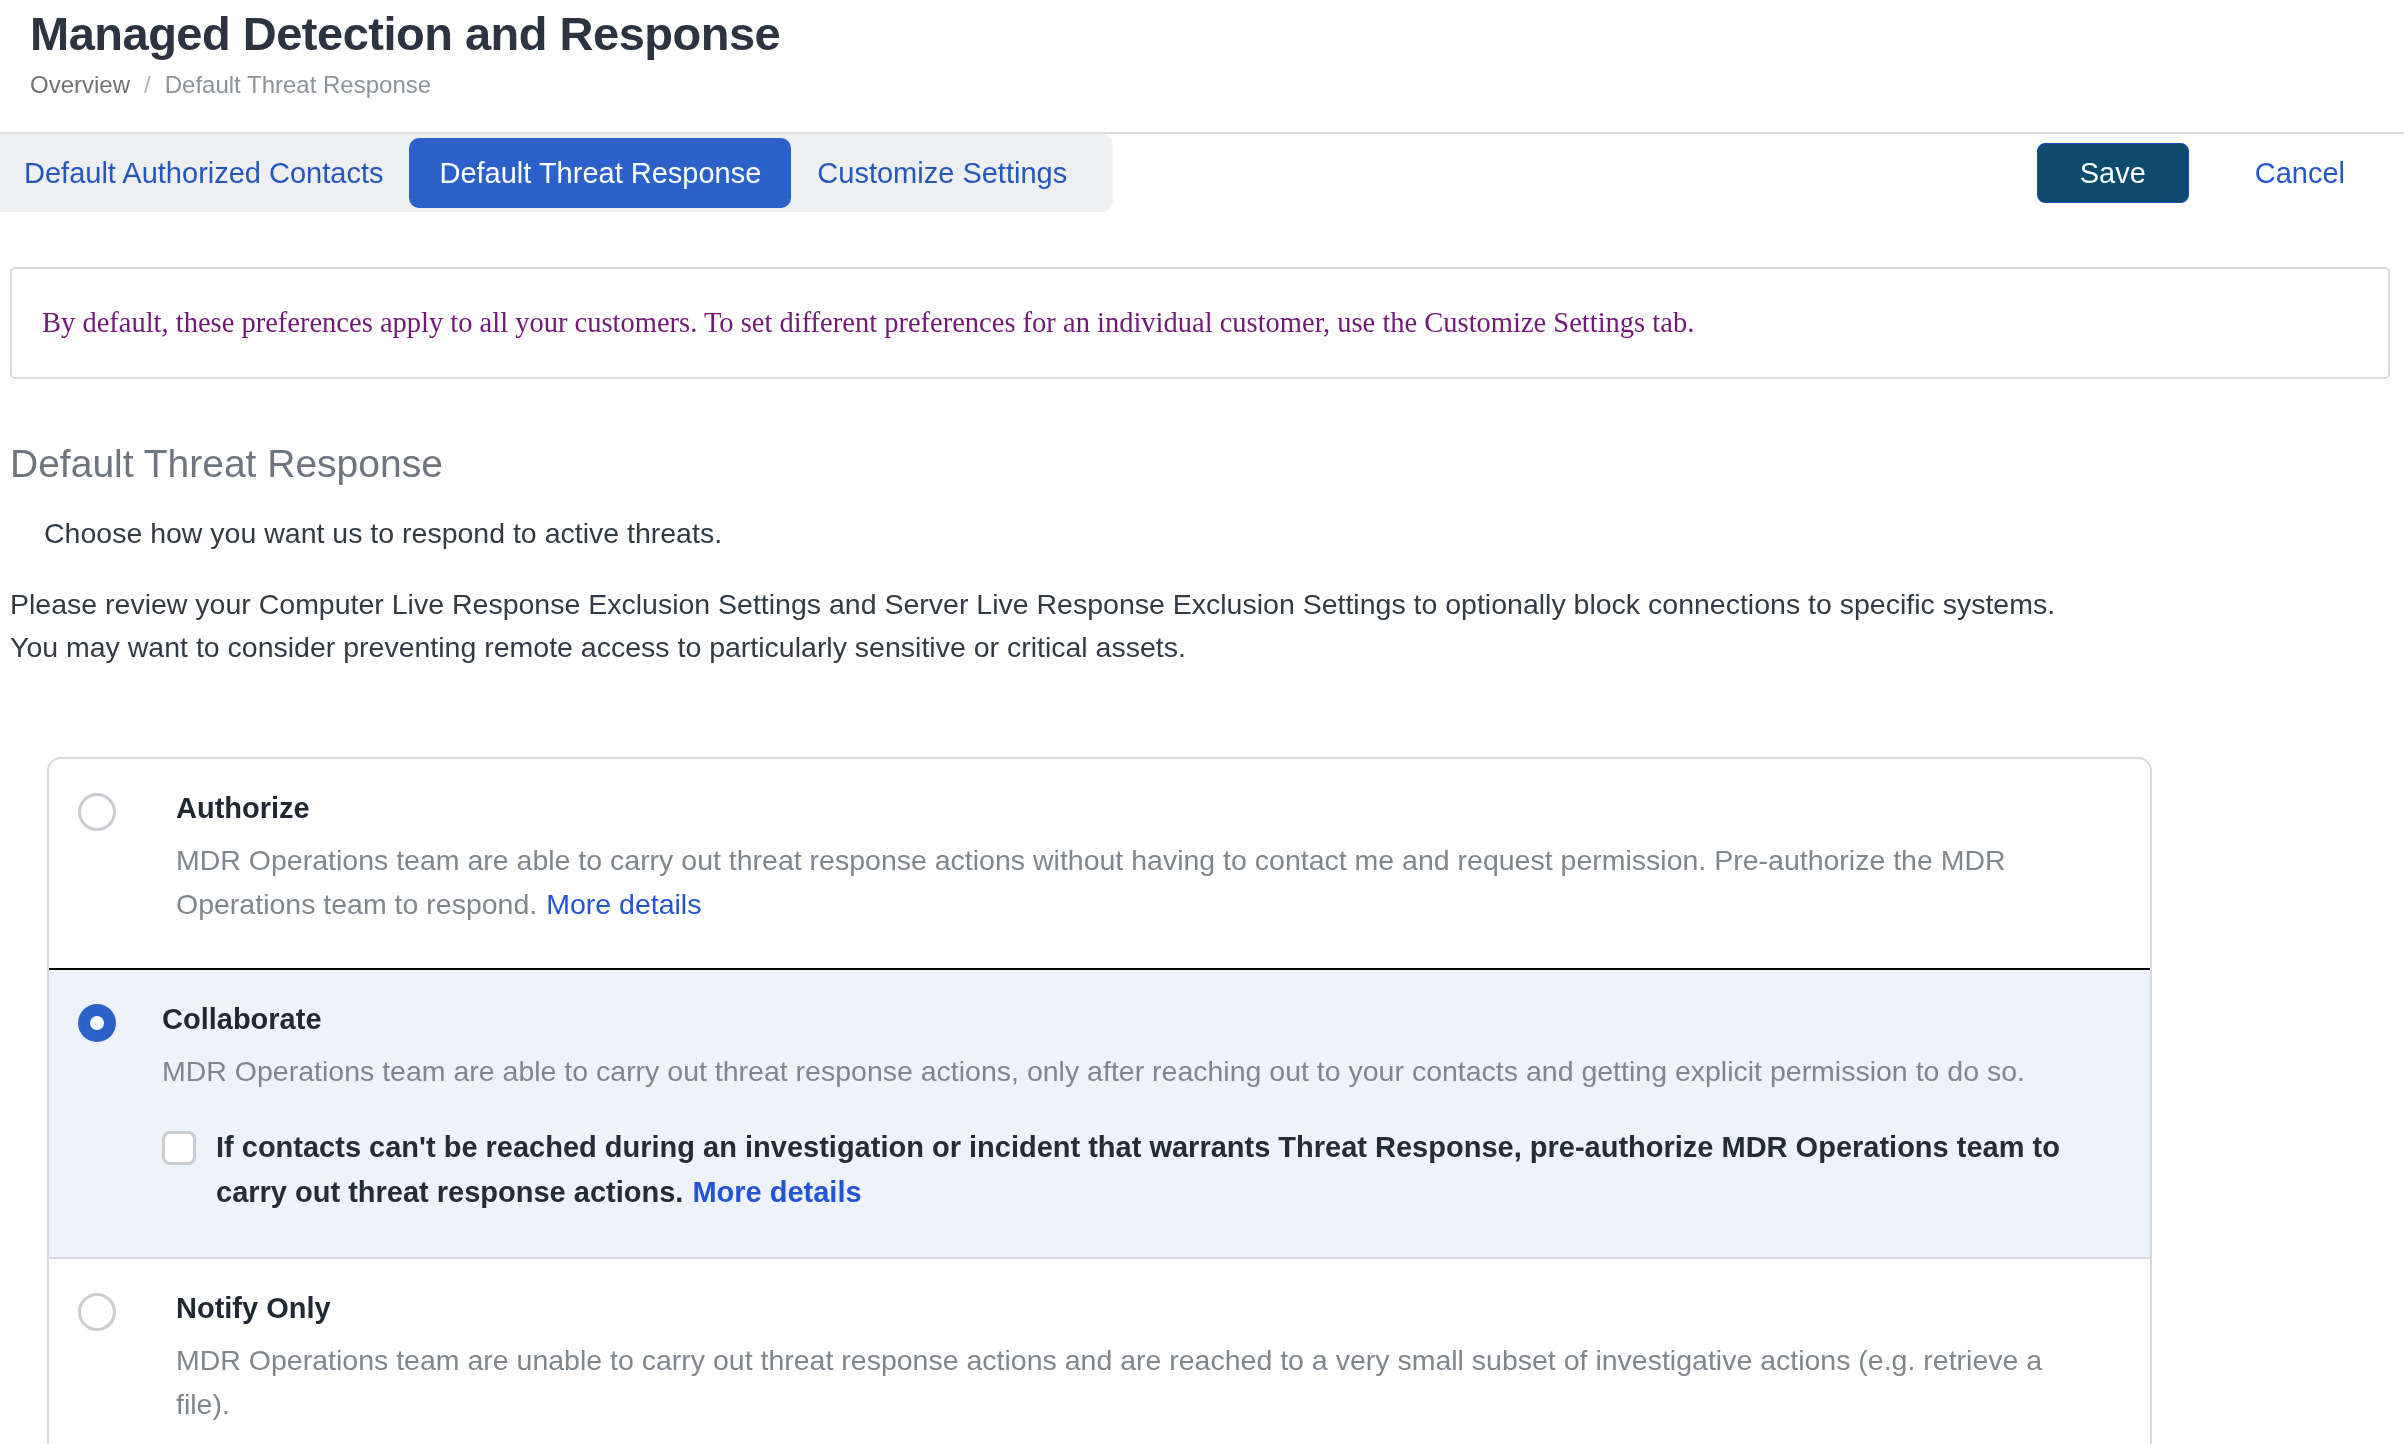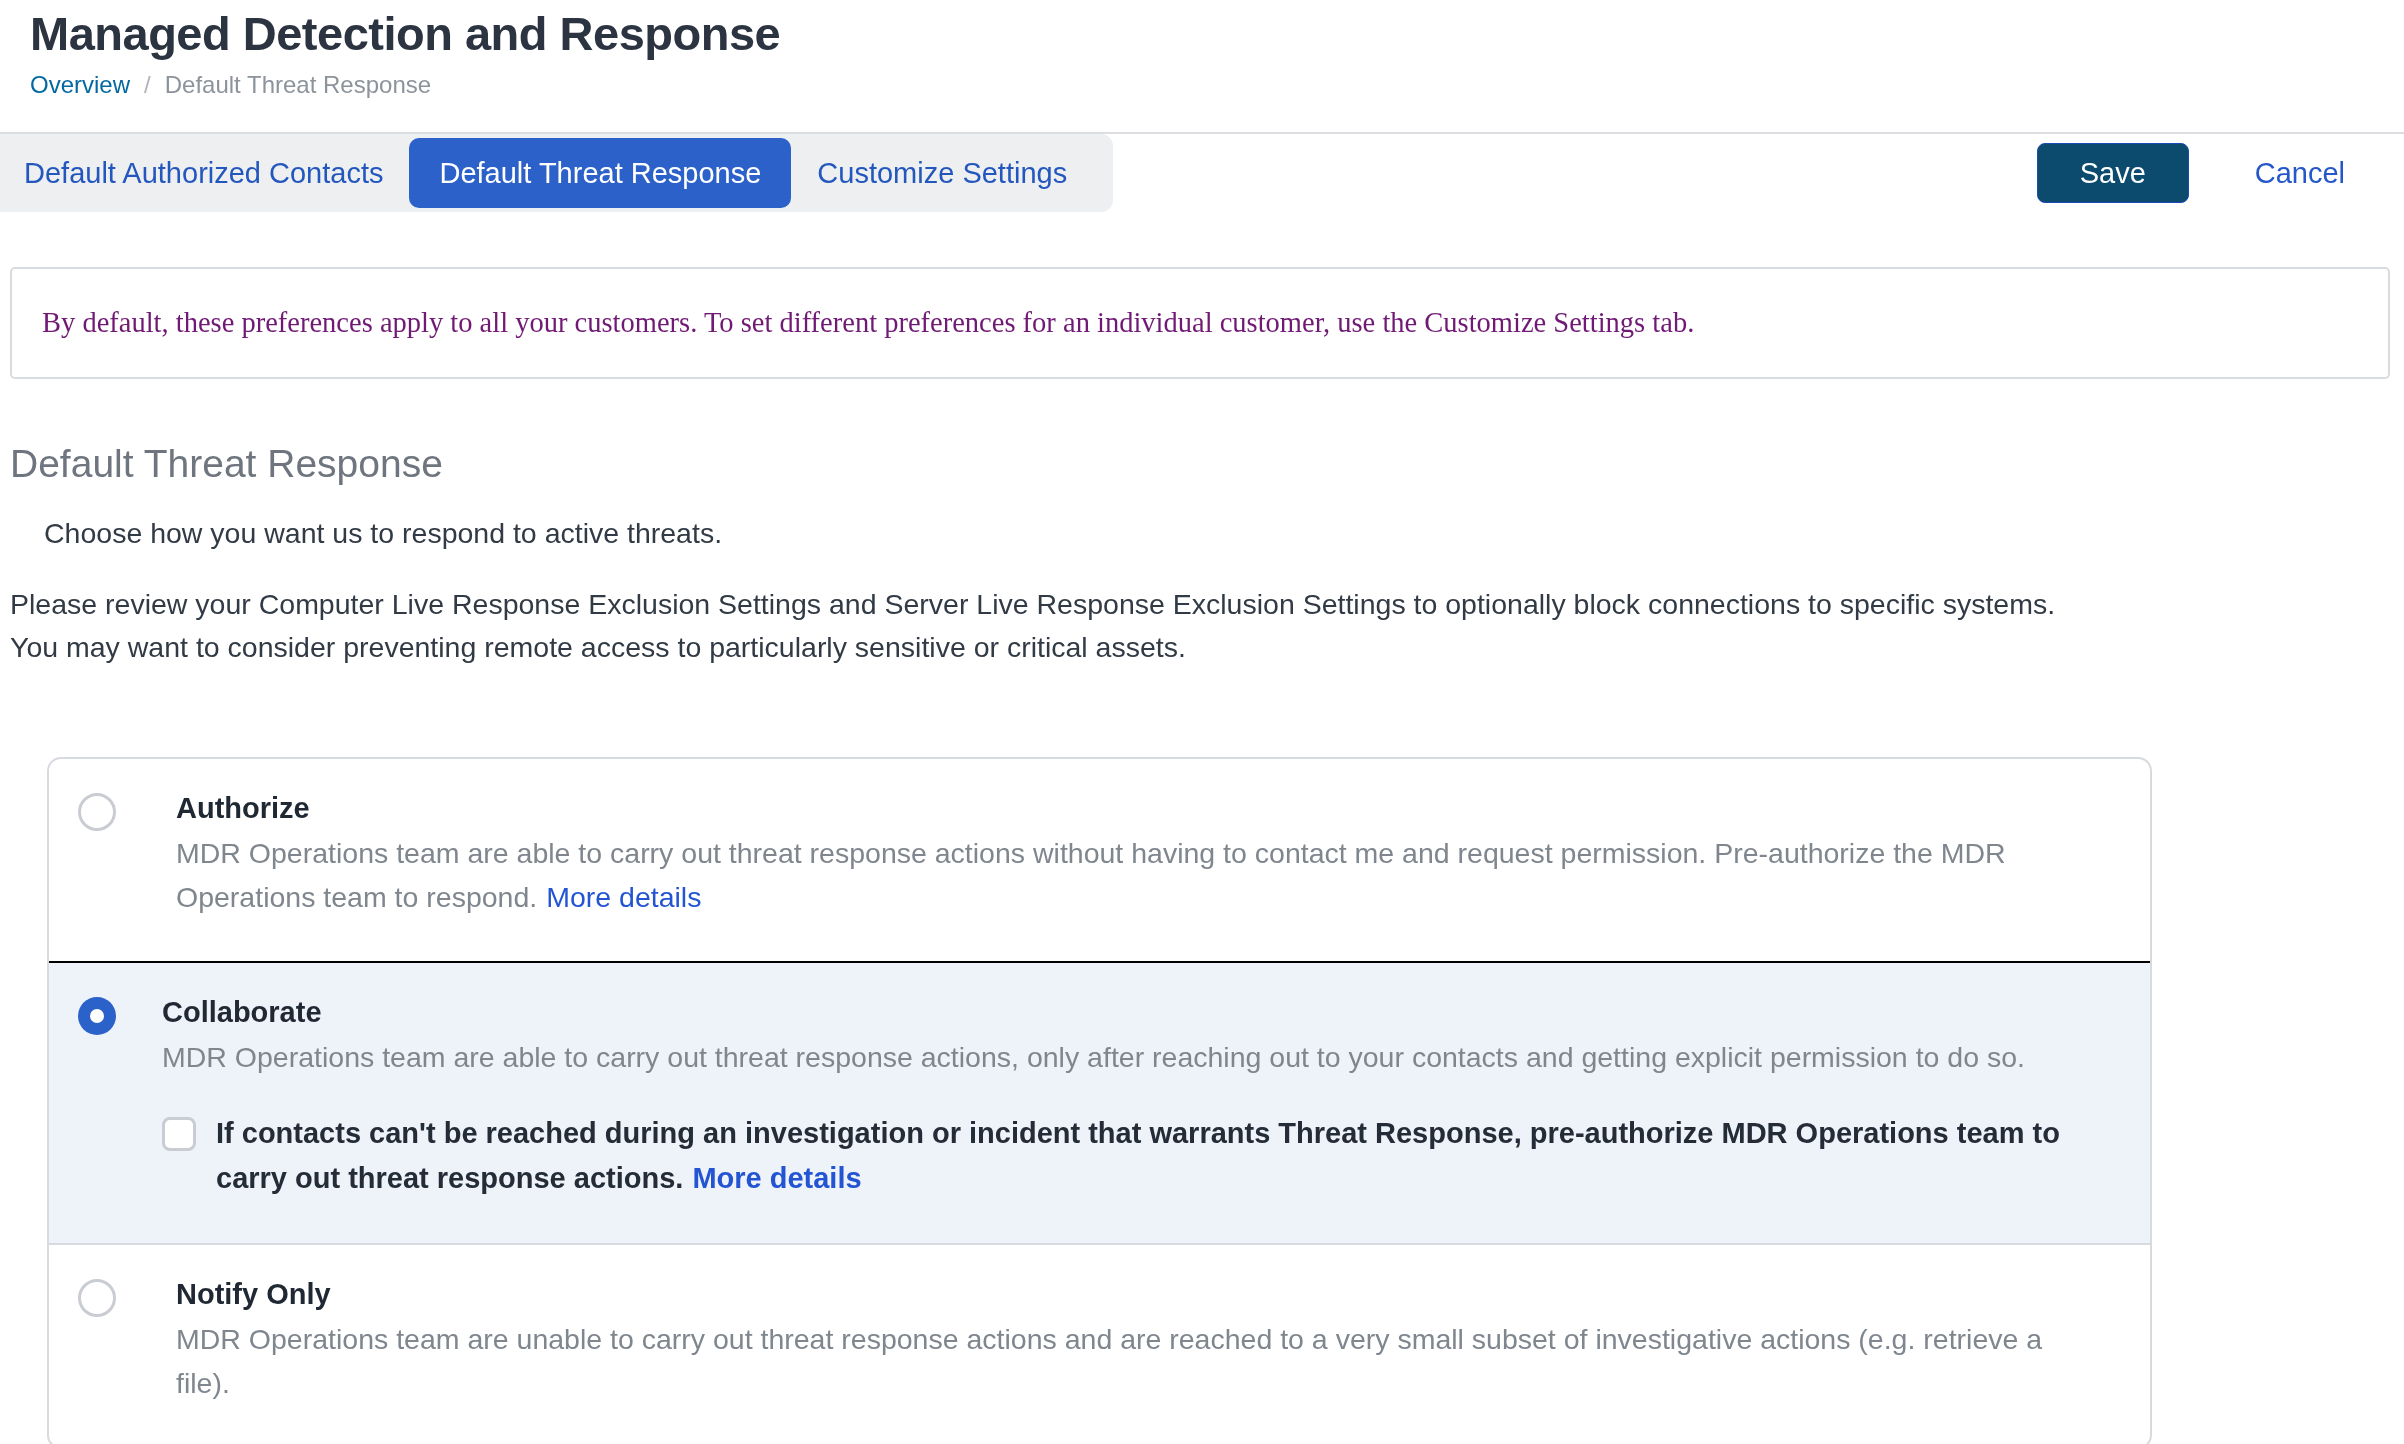--- a/index.html
+++ b/index.html
@@ -11,21 +11,21 @@
   }
   
   .page-header { padding: 6px 0 0 30px; }
   .page-title {
     font-size: 47px; font-weight: 700; color: #2b3440; letter-spacing: -0.5px;
     line-height: 56px;
   }
   .breadcrumb {
     margin-top: 9px; font-size: 24px; display: flex; align-items: center; gap: 14px;
   }
-  .breadcrumb-link { color: #0369a1; text-decoration: none; cursor: pointer; }
+  .breadcrumb-link { color: #737373; text-decoration: none; cursor: pointer; }
   .breadcrumb-sep { color: #b0b5bb; }
   .breadcrumb-current { color: #8c939b; }
   .header-divider { margin-top: 33px; border-bottom: 2px solid #dbdde0; }
 
   
   .tab-row {
     display: flex; justify-content: space-between; align-items: center;
     padding-right: 59px;
   }
   .tabs {
@@ -85,21 +85,21 @@
   .option.selected > .radio { border: none; background: #2a62c9; }
   .option.selected > .radio::after {
     content: ""; position: absolute; left: 12px; top: 12px;
     width: 14px; height: 14px; border-radius: 50%; background: #ffffff;
   }
   .option-body { flex: 1; min-width: 0; }
   .option-label {
     font-size: 29px; font-weight: 700; color: #1f2833; line-height: 38px; cursor: default;
   }
   .option-desc {
-    margin-top: 4px; font-size: 28.5px; color: #7f868e; line-height: 44px;
+    margin-top: 11px; font-size: 28.5px; color: #7f868e; line-height: 44px;
     max-width: 2110px;
   }
   .inline-link { color: #2355d3; text-decoration: none; cursor: pointer; margin-left: 9px; white-space: nowrap; }
   .checkbox-row { margin-top: 32px; display: flex; gap: 20px; max-width: 2110px; }
   .checkbox {
     flex: none; width: 34px; height: 34px; border: 3px solid #c9ccd2;
     border-radius: 8px; background: #ffffff; margin-top: 6px; cursor: pointer;
   }
   .checkbox-text {
     font-size: 29px; font-weight: 700; color: #232c37; line-height: 45px;

